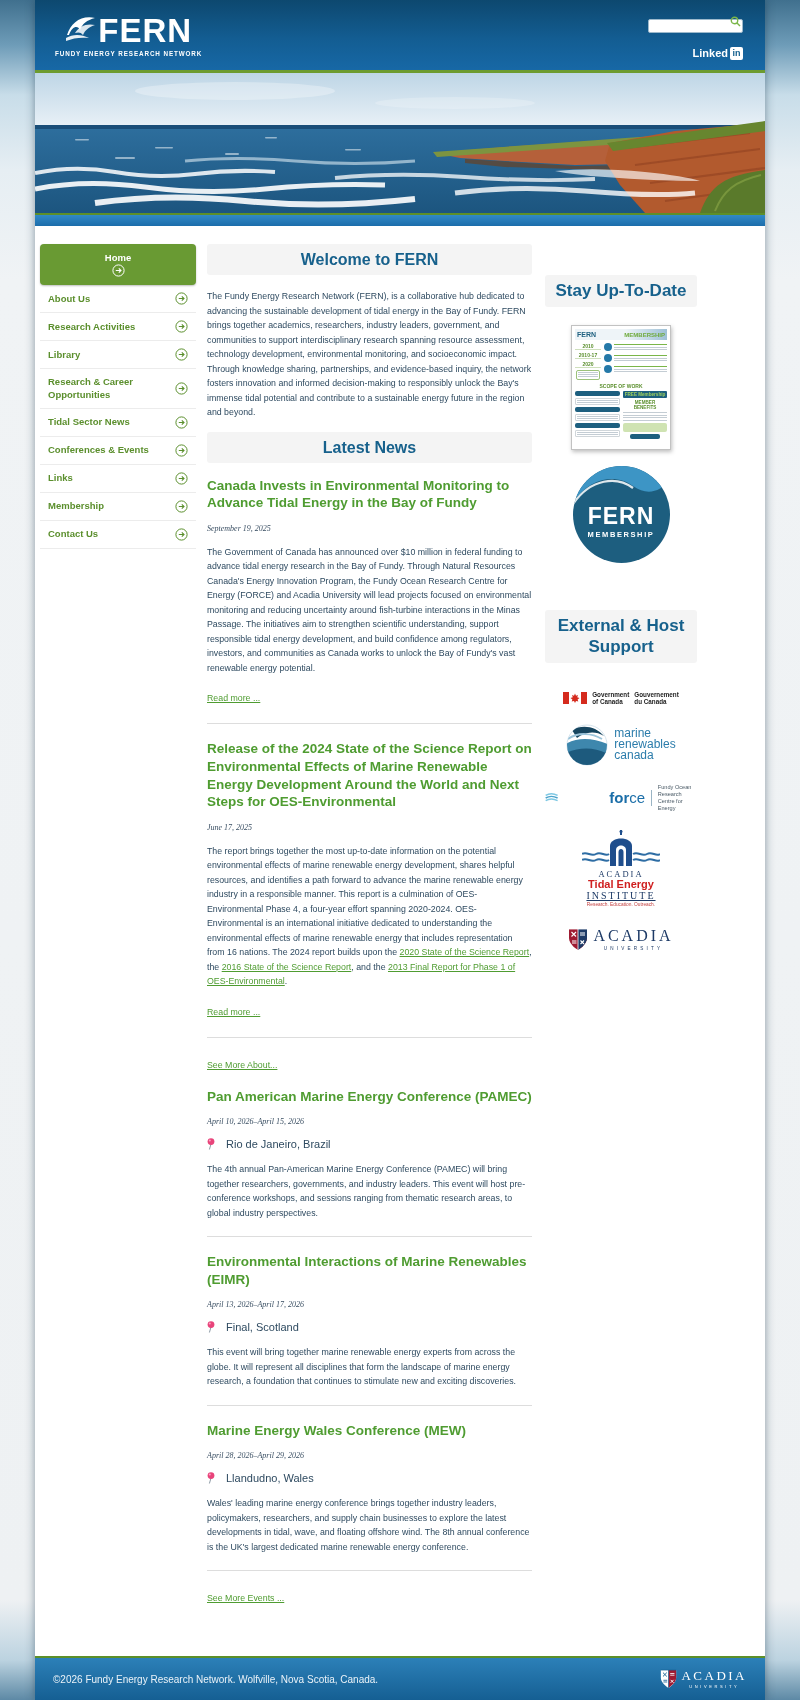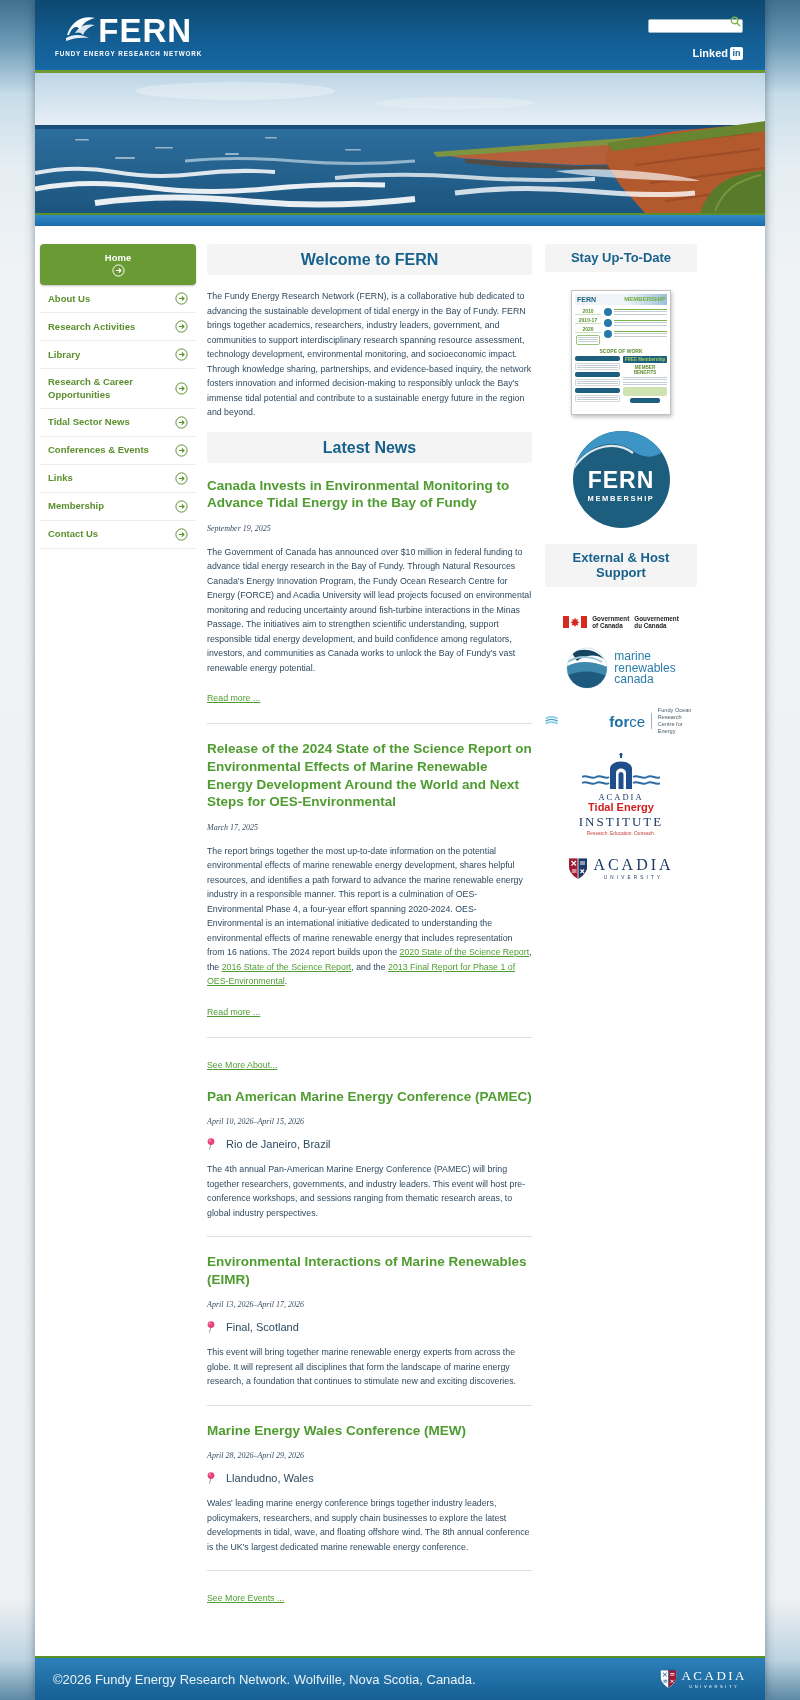--- a/index.html
+++ b/index.html
@@ -76,21 +76,21 @@
   .main article h3, .main section h3 {
     color: #4f9c31; font-size: 13.5px; line-height: 1.3; margin: 4px 0 12px;
   }
   .date { font-style: italic; font-size: 8px; color: #3a4f63; margin-bottom: 12px; font-family: "Liberation Serif", serif; }
   .green-link { color: #4f9c31; font-size: 8.8px; text-decoration: underline; cursor: pointer; display: inline-block; margin: 2px 0 4px; }
   .inline-link { color: #4f9c31; text-decoration: underline; cursor: pointer; }
   .main hr { border: none; border-top: 1px solid #ddd; margin: 16px 0; }
   .loc-row { display: flex; gap: 11px; font-size: 11px; margin-bottom: 12px; }
   
   .aside { width: 152px; flex: none; margin-left: 13px; display: flex; flex-direction: column; align-items: center; }
-  .aside-bar { width: 100%; font-size: 13px; }
+  .aside-bar { width: 100%; font-size: 17px; margin-top: 31px; }
   
   .flyer {
     width: 100px; height: 125px; border: 1px solid #c2c2c2; background: #fff;
     margin: 4px 0 14px; box-shadow: 1px 2px 4px rgba(0,0,0,.25); cursor: pointer;
     padding: 3px; font-family: "Liberation Sans", sans-serif; overflow: hidden;
   }
   .flyer-head { display: flex; align-items: center; justify-content: space-between;
     background: linear-gradient(90deg,#eef4f8 55%, #9dc0d6 100%); padding: 2px 2px; }
   .f-brand { color: #1d5f7f; font-weight: bold; font-size: 7px; }
   .f-title { color: #6faa3c; font-weight: bold; font-size: 6px; }
@@ -129,34 +129,34 @@
   .mrc { gap: 6px; }
   .mrc-text { color: #2b7cab; font-size: 12px; line-height: .95; }
   .force-row { gap: 4px; }
   .force-name { font-size: 15px; color: #1b6ea8; line-height: 1; }
   .force-name b { font-weight: bold; margin-left: 47px; }
   .force-div { width: 1px; height: 16px; background: #9ab4c4; margin: 0 2px; }
   .force-desc { font-size: 5.6px; color: #4a5a66; line-height: 1.25; }
   .atei { flex-direction: column; gap: 0; }
   .atei-acadia { font-family: "Liberation Serif", serif; color: #1d3a66; font-size: 8.5px; letter-spacing: 2px; margin-top: 1px; }
   .atei-tidal { color: #cf1f1f; font-weight: bold; font-size: 11px; line-height: 1.05; }
-  .atei-inst { color: #1d3a66; font-size: 13px; letter-spacing: 2px; font-family: "Liberation Serif", serif; }
+  .atei-inst { color: #1d3a66; font-size: 10px; letter-spacing: 2px; font-family: "Liberation Serif", serif; text-decoration: underline; }
   .atei-out { color: #c34040; font-size: 4.8px; margin-top: 1px; }
   .acadia-u { gap: 5px; margin-top: 12px; }
   .au-text { display: flex; flex-direction: column; align-items: center; }
   .au-name { font-family: "Liberation Serif", serif; color: #1d3a66; font-size: 16px; letter-spacing: 3px; line-height: 1; }
   .au-sub { color: #1d3a66; font-size: 4.6px; letter-spacing: 3.2px; margin-top: 2px; }
   
   .footer-rule { height: 2px; flex: none; background: #5d8f28; }
   .site-footer {
     height: 42px; flex: none;
     background: linear-gradient(180deg, #2c80b8, #155f93);
     display: flex; align-items: center; justify-content: space-between; padding: 0 18px;
   }
-  .site-footer .copy { color: #eaf2f8; font-size: 13px; }
+  .site-footer .copy { color: #eaf2f8; font-size: 10px; }
   .footer-acadia { display: flex; align-items: center; gap: 4px; cursor: pointer; }
   .fa-text { display: flex; flex-direction: column; align-items: center; }
   .fa-name { font-family: "Liberation Serif", serif; color: #fff; font-size: 13px; letter-spacing: 2.5px; line-height: 1; }
   .fa-sub { color: #fff; font-size: 4px; letter-spacing: 2.6px; margin-top: 2px; }
 </style>
 </head>
 <body>
 
 <div class="page">
 
@@ -318,21 +318,21 @@
 
       <article>
         <h3>Canada Invests in Environmental Monitoring to Advance Tidal Energy in the Bay of Fundy</h3>
         <div class="date">September 19, 2025</div>
         <p>The Government of Canada has announced over $10 million in federal funding to advance tidal energy research in the Bay of Fundy. Through Natural Resources Canada's Energy Innovation Program, the Fundy Ocean Research Centre for Energy (FORCE) and Acadia University will lead projects focused on environmental monitoring and reducing uncertainty around fish-turbine interactions in the Minas Passage. The initiatives aim to strengthen scientific understanding, support responsible tidal energy development, and build confidence among regulators, investors, and communities as Canada works to unlock the Bay of Fundy's vast renewable energy potential.</p>
         <a class="green-link">Read more ...</a>
       </article>
       <hr>
       <article>
         <h3>Release of the 2024 State of the Science Report on Environmental Effects of Marine Renewable Energy Development Around the World and Next Steps for OES-Environmental</h3>
-        <div class="date">March 17, 2025</div>
+        <div class="date">June 17, 2025</div>
         <p><span>The report brings together the most up-to-date information on the potential environmental effects of marine renewable energy development, shares helpful resources, and identifies a path forward to advance the marine renewable energy industry in a responsible manner. This report is a culmination of OES-Environmental Phase 4, a four-year effort spanning 2020-2024. OES-Environmental is an international initiative dedicated to understanding the environmental effects of marine renewable energy that includes representation from 16 nations. The 2024 report builds upon the </span><a class="inline-link">2020 State of the Science Report</a><span>, the </span><a class="inline-link">2016 State of the Science Report</a><span>, and the </span><a class="inline-link">2013 Final Report for Phase 1 of OES-Environmental</a><span>.</span></p>
         <a class="green-link">Read more ...</a>
       </article>
       <hr>
       <a class="green-link" style="margin-bottom:14px;">See More About...</a>
 
 
       <section>
         <h3>Pan American Marine Energy Conference (PAMEC)</h3>
         <div class="date">April 10, 2026–April 15, 2026</div>

